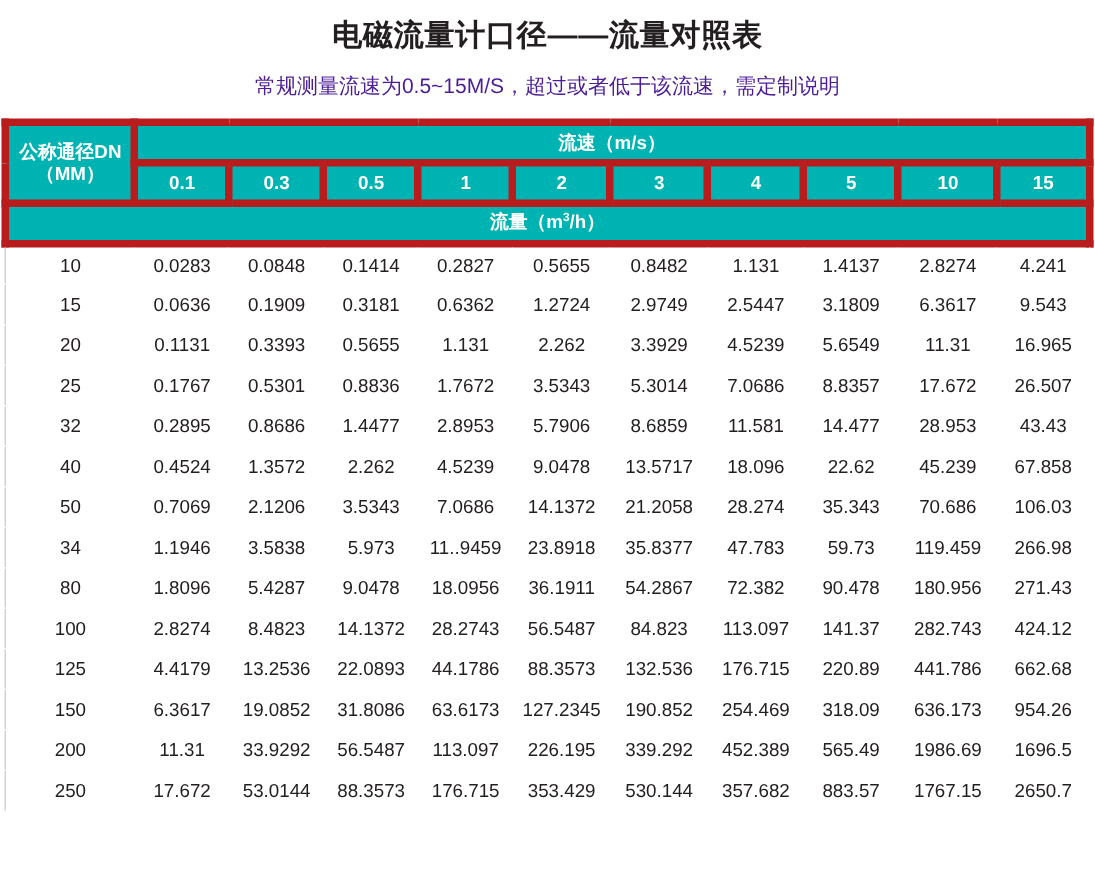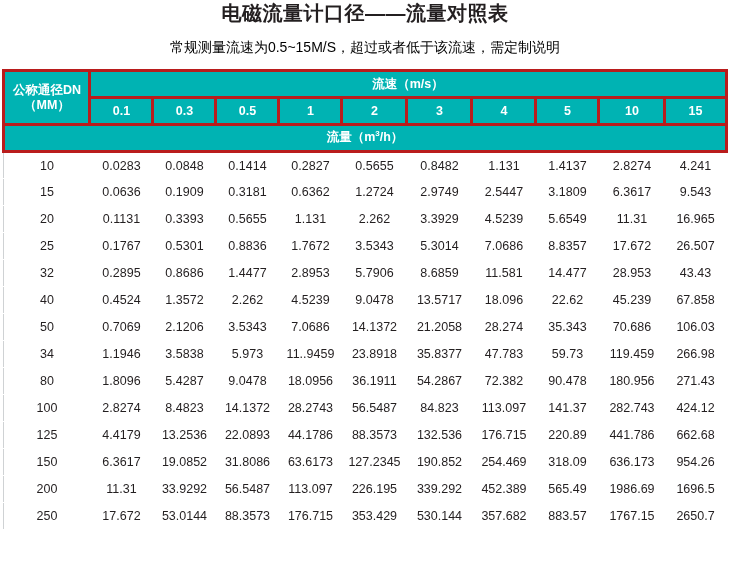--- a/index.html
+++ b/index.html
@@ -18,26 +18,27 @@
     width: 730px;
     height: 588px;
     box-sizing: border-box;
     padding: 0;
   }
   .title {
     text-align: center;
     font-size: 20px;
     font-weight: bold;
     color: #231f20;
+    padding-top: 10px;
     letter-spacing: 0.5px;
   }
   .subtitle {
     text-align: center;
     font-size: 14px;
-    color: #000000;
+    color: #4c1d95;
     padding-top: 12px;
     padding-bottom: 12px;
   }
   table.spec {
     border-collapse: collapse;
     width: 722px;
     margin: 0 auto;
     table-layout: fixed;
   }
   table.spec td, table.spec th {
@@ -48,21 +49,21 @@
     padding: 0;
     height: 27px;
     color: #231f20;
     background: #ffffff;
     box-sizing: border-box;
   }
   table.spec tr.headrow td, table.spec tr.headrow th {
     background: #00b3b3;
     color: #ffffff;
     font-weight: bold;
-    border: 3px solid #b91c1c;
+    border: 5px solid #b91c1c;
   }
   td.dn-head {
     font-size: 12.5px;
     line-height: 15px;
     width: 86px;
   }
   td.flow-speed-head {
     font-size: 13.5px;
   }
   td.flow-rate-head {

